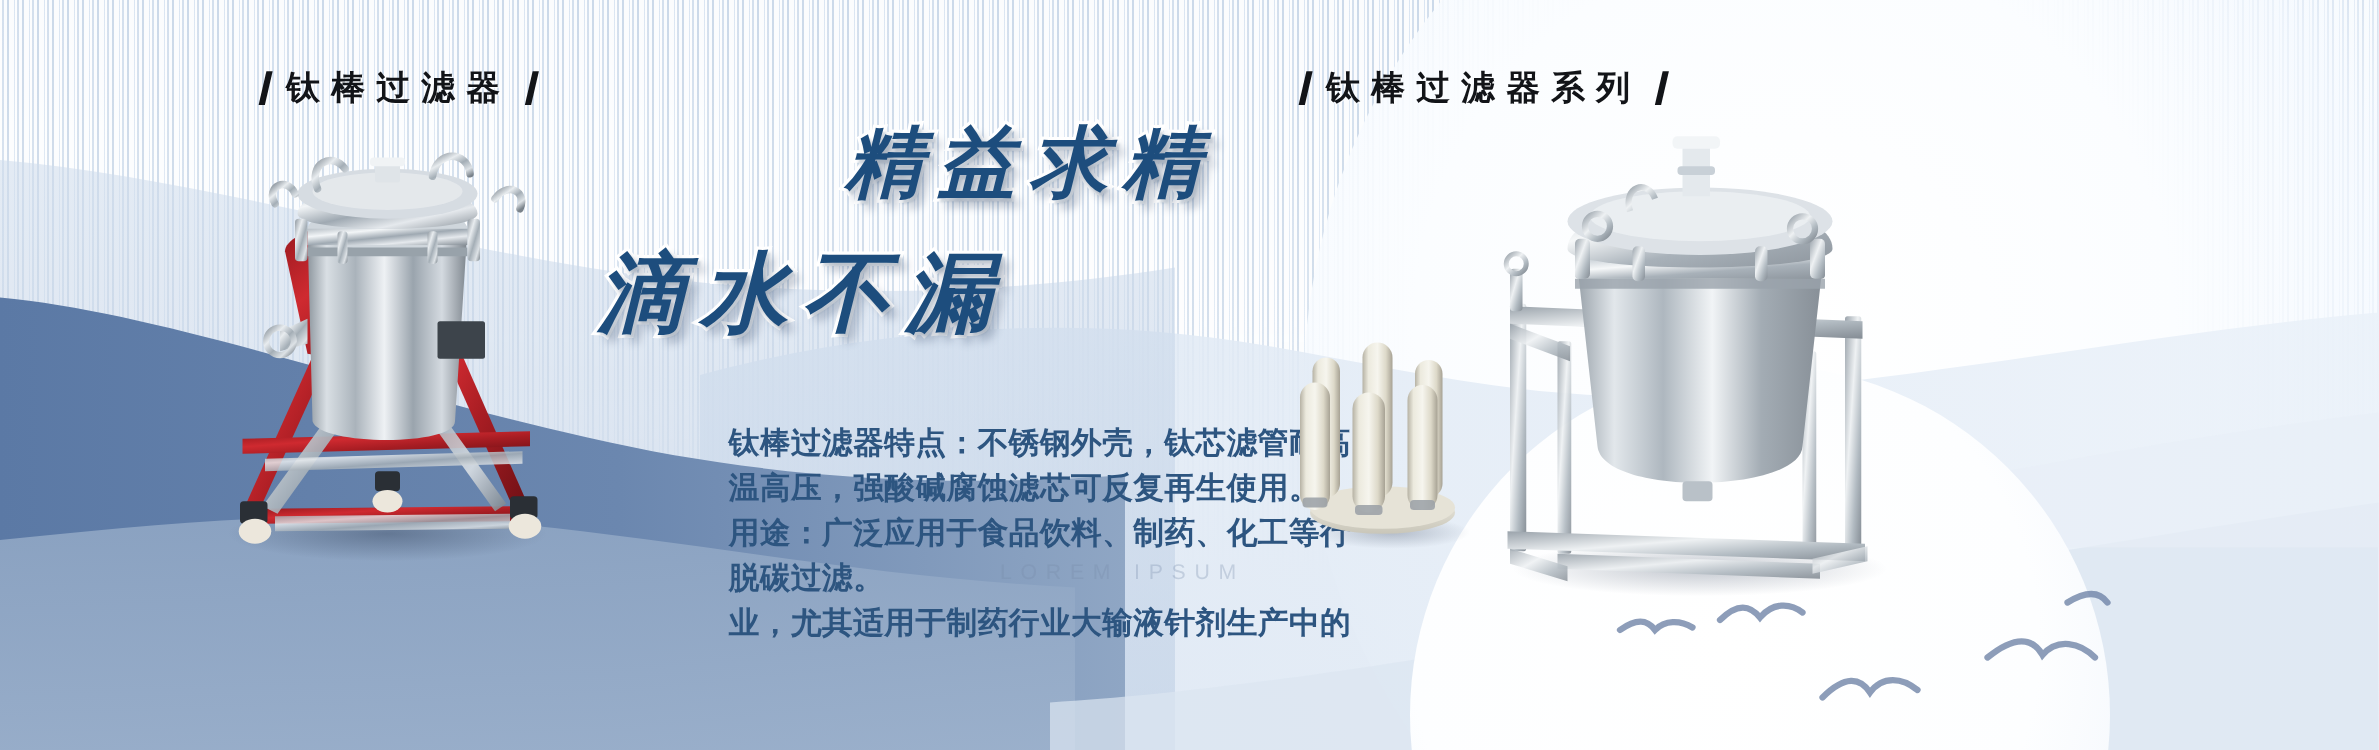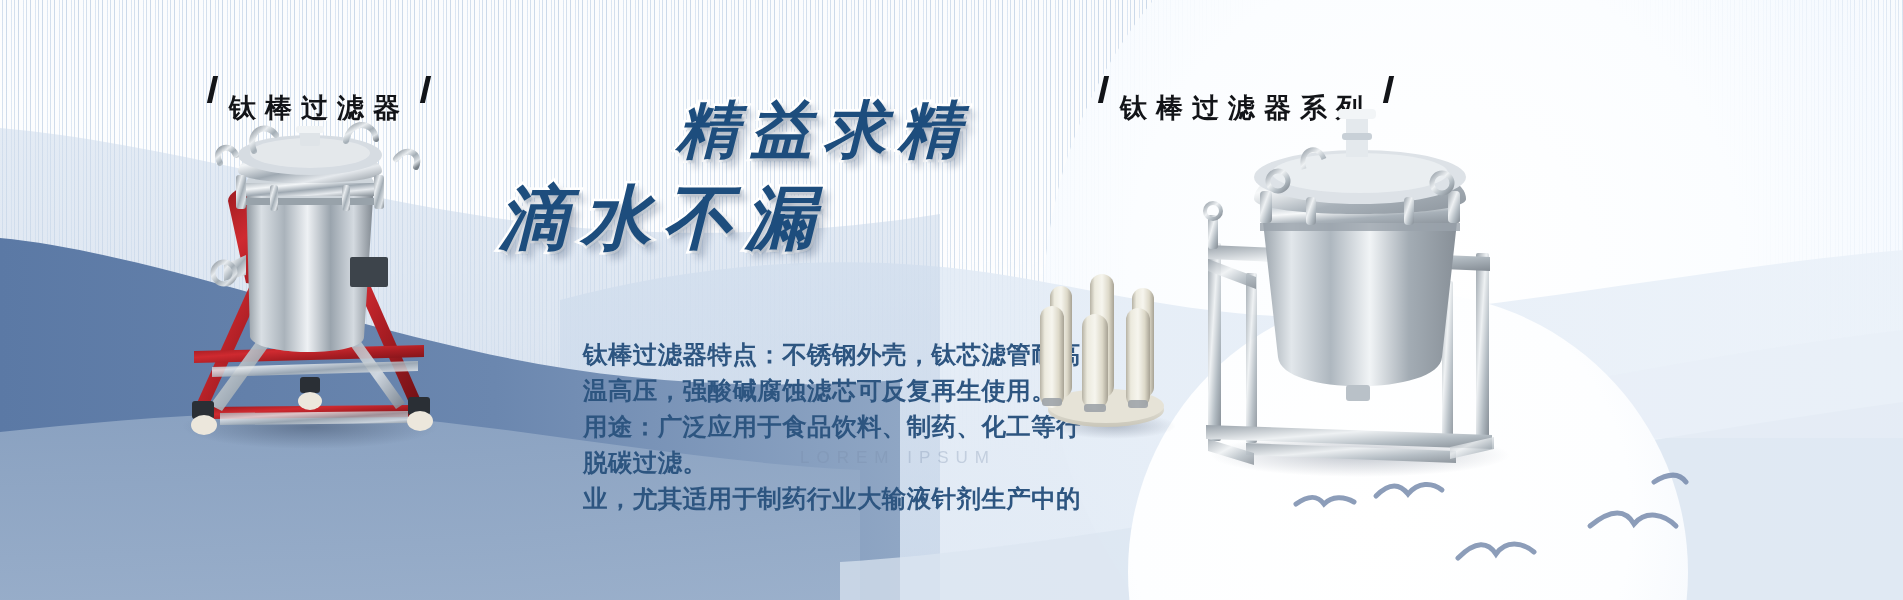--- a/index.html
+++ b/index.html
@@ -49,48 +49,47 @@
     position:absolute;
     display:flex;align-items:center;gap:14px;
     font-family:"Liberation Sans",sans-serif;
     font-weight:700;
     color:#121418;
     white-space:nowrap;
   }
   .eyebrow .txt{
     font-size:27px;letter-spacing:9px;
     text-shadow:1px 1px 0 rgba(255,255,255,.6);
-    margin-top:38px;
   }
   .eyebrow .bar{
     display:inline-block;width:5px;height:27px;
     background:#121418;
     transform:skewX(-13deg);
     flex:0 0 auto;
   }
   #eyebrow-left{left:210px;top:52px;}
-  #eyebrow-right{left:1101px;top:52px;}
+  #eyebrow-right{left:1042px;top:52px;}
 
   
   .headline{
     position:absolute;
     font-family:"Liberation Sans",sans-serif;
     font-weight:900;
     color:#1d4d7d;
     letter-spacing:12px;
     font-style:italic;
     white-space:nowrap;
     -webkit-text-stroke:5px #ffffff;
     paint-order:stroke fill;
     text-shadow:
       6px 7px 7px rgba(60,80,110,.33),
       2px 3px 2px rgba(70,95,125,.22);
   }
   #headline-1{left:676px;top:88px;font-size:62px;}
-  #headline-2{left:478px;top:172px;font-size:70px;margin-left:21px;}
+  #headline-2{left:478px;top:188px;font-size:70px;}
 
   
   #body-copy{
     position:absolute;left:583px;top:337px;width:520px;
     font-family:"Liberation Serif",serif;
     font-weight:700;
     font-size:24.5px;
     line-height:36px;
     letter-spacing:.4px;
     color:#2d5580;

